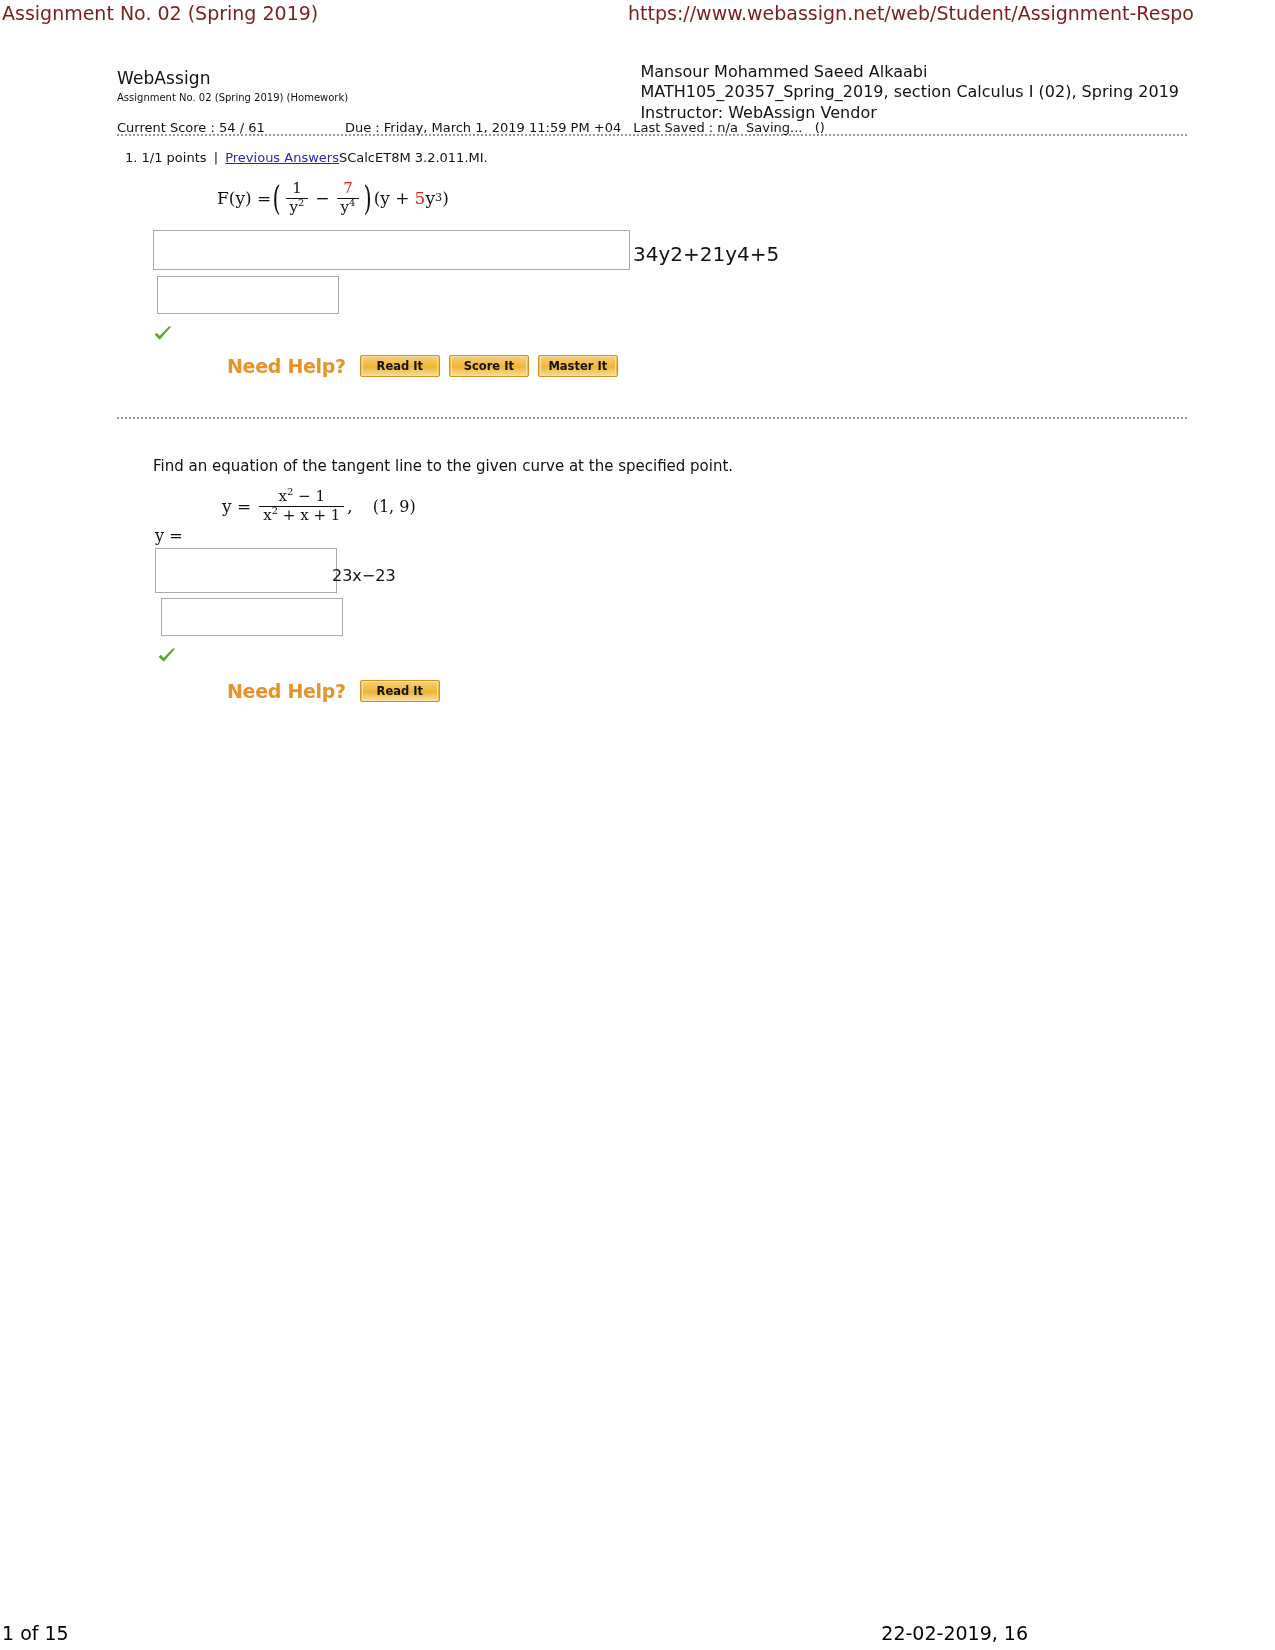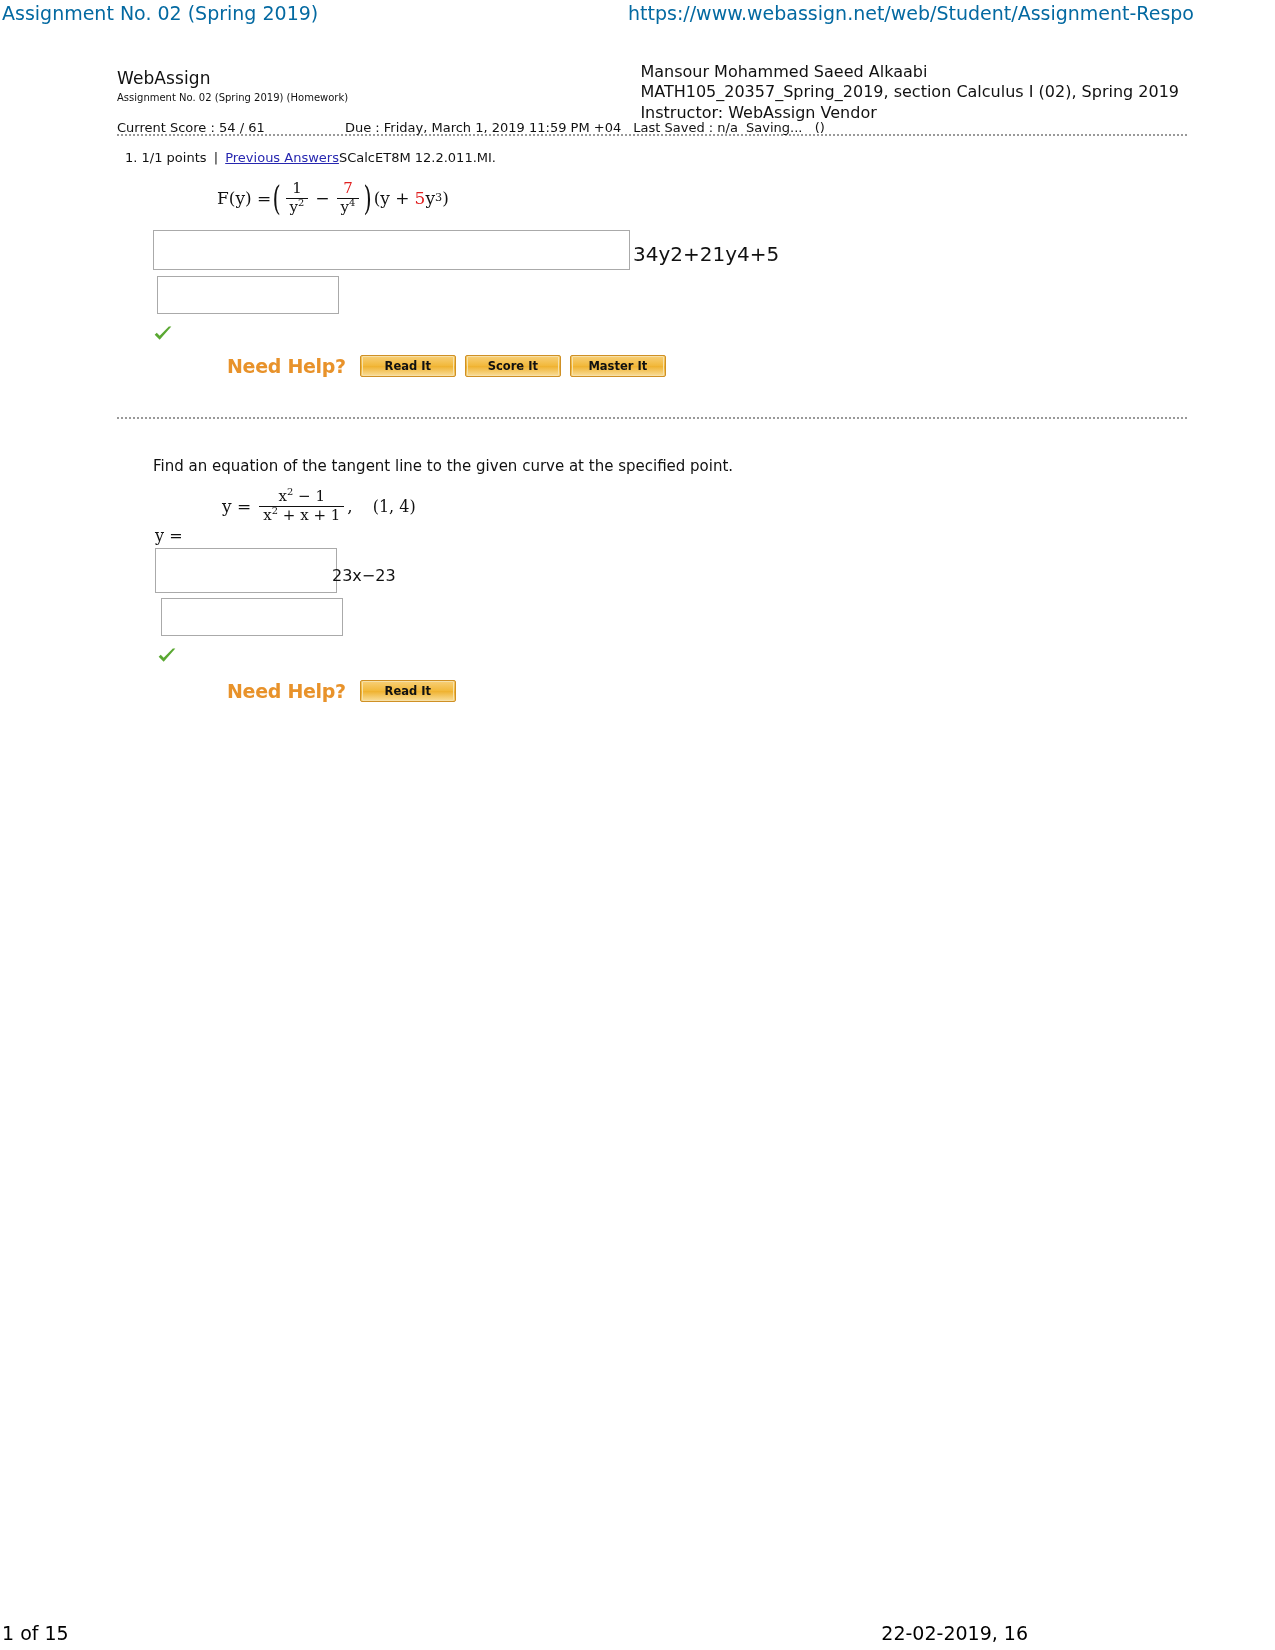--- a/index.html
+++ b/index.html
@@ -19,21 +19,21 @@
   
   .print-header {
     position: absolute;
     top: 0;
     left: 0;
     width: 1264px;
     height: 34px;
     display: flex;
     align-items: flex-start;
     font-size: 19px;
-    color: #0369a1;
+    color: #7f1d1d;
     white-space: nowrap;
     overflow: hidden;
   }
   .print-header .ph-title {
     position: absolute;
     left: 2px;
     top: 2px;
   }
   .print-header .ph-url {
     position: absolute;
@@ -275,21 +275,21 @@
   .need-help-label {
     font-family: "DejaVu Sans", "Liberation Sans", sans-serif;
     font-weight: bold;
     font-size: 19px;
     color: #e8922a;
     letter-spacing: -0.3px;
     margin-right: 14px;
   }
   .help-btn {
     box-sizing: border-box;
-    width: 96px;
+    width: 80px;
     height: 22px;
     margin-right: 9px;
     border: 1px solid #cf9025;
     border-radius: 2px;
     background: linear-gradient(to bottom, #f5c96a 0%, #f3ba3e 45%, #eeb02c 55%, #f6cf78 100%);
     display: flex;
     align-items: center;
     justify-content: center;
     padding: 1px;
     text-align: center;
@@ -338,21 +338,21 @@
       </div>
     </div>
 
     <div class="sep"></div>
 
     <div class="question">
       <div class="q-meta">
         <span class="q-num">1.</span>
         <span class="q-points">1/1 points</span>
         <span class="q-pipe">|</span>
-        <a class="q-prev" href="#">Previous Answers</a><span class="q-code">SCalcET8M 12.2.011.MI.</span>
+        <a class="q-prev" href="#">Previous Answers</a><span class="q-code">SCalcET8M 3.2.011.MI.</span>
       </div>
 
 
       <div class="math formula-1">
         <span class="mrow">
           <span>F(y) =</span>
           <span class="paren">(</span>
           <span class="frac">
             <span class="num">1</span>
             <span class="bar"></span>
@@ -408,21 +408,21 @@
 
       <div class="math formula-2">
         <span class="mrow">
           <span>y =</span>
           <span class="frac" style="margin-left:8px">
             <span class="num"><span>x</span><sup class="exp">2</sup> <span>− 1</span></span>
             <span class="bar"></span>
             <span class="den"><span>x</span><sup class="exp">2</sup> <span>+ x + 1</span></span>
           </span>
           <span>,</span>
-          <span class="point-label">(1, 4)</span>
+          <span class="point-label">(1, 9)</span>
         </span>
       </div>
 
       <div class="answer-area" style="height:150px; margin-top:6px;">
         <span class="q2-ylabel">y =</span>
         <input type="text" class="ans-box q2-box1" value="" style="">
         <span class="q2-tail">23x−23</span>
         <input type="text" class="ans-box q2-box2" value="" style="">
         <span class="q2-check">
           <svg class="checkmark" viewBox="0 0 24 24" aria-hidden="true">

